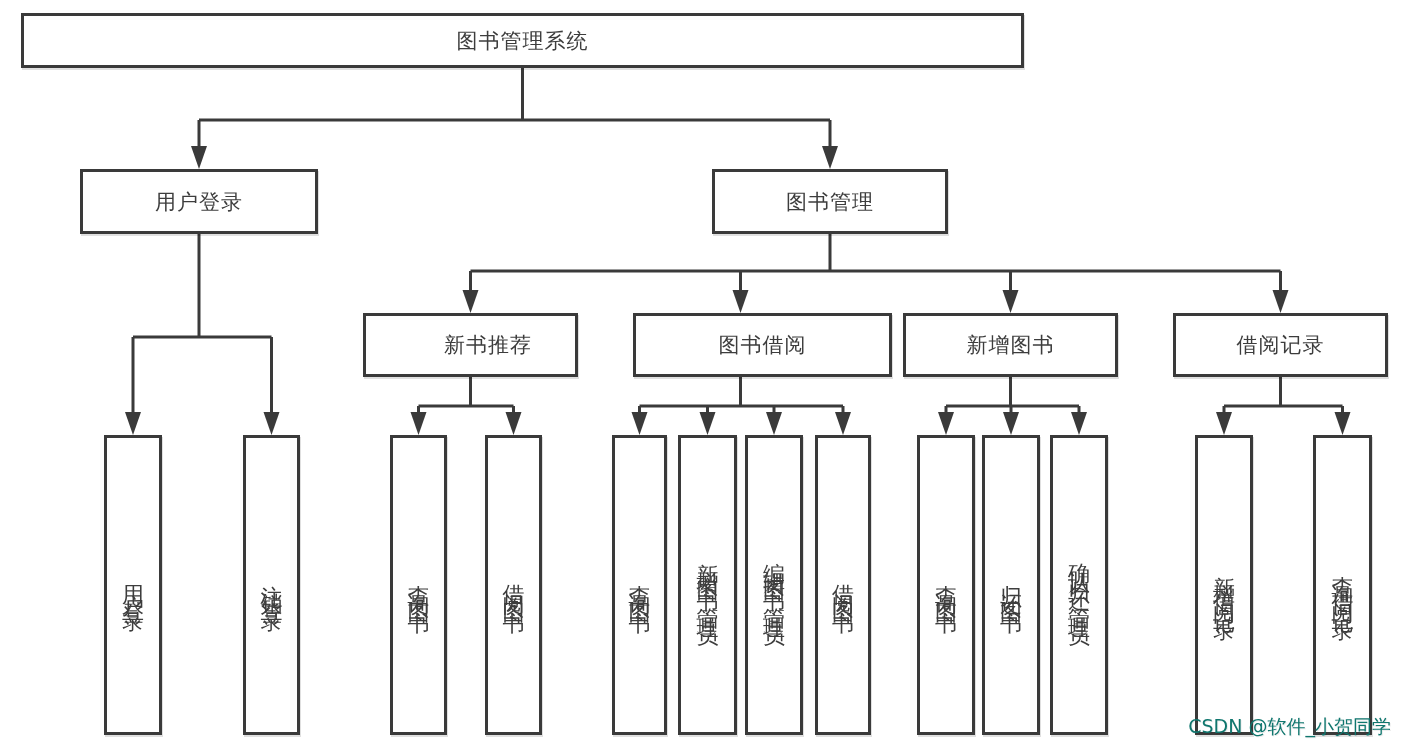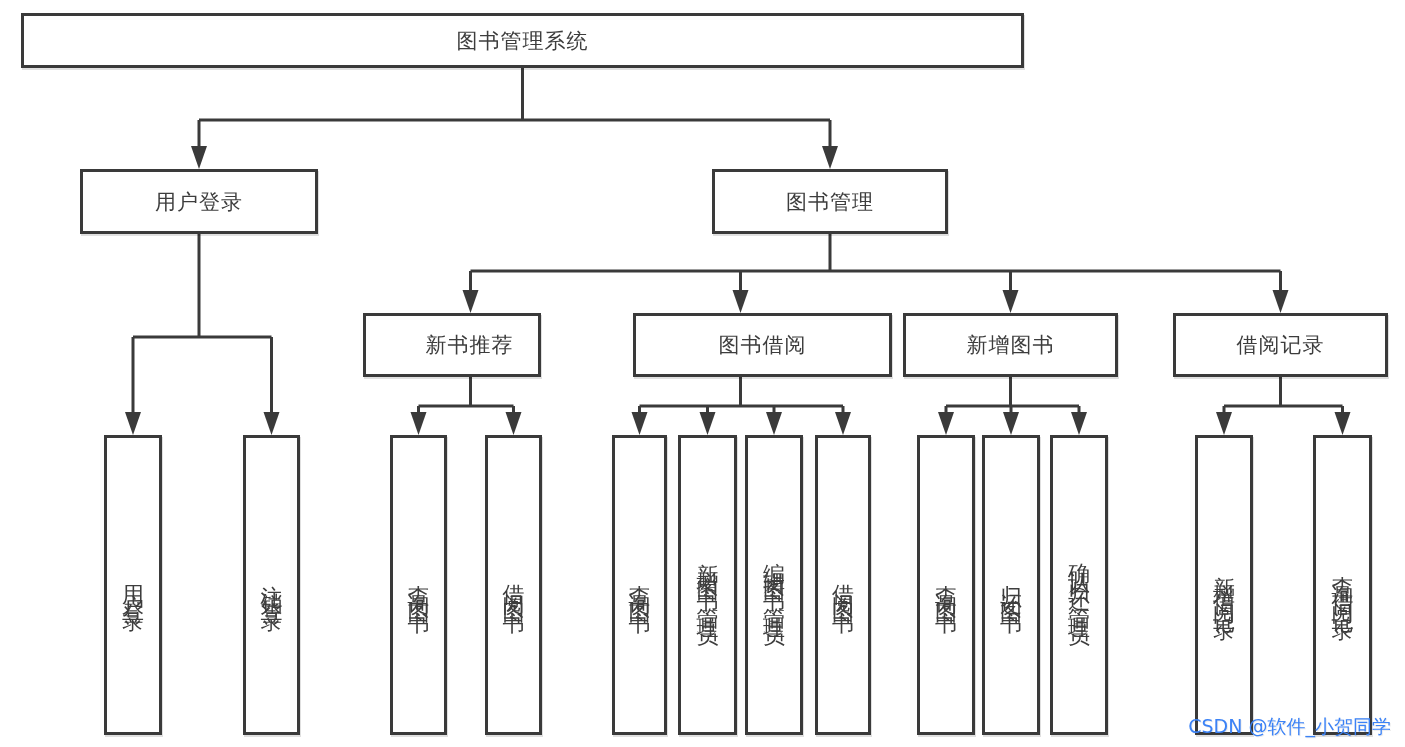--- a/index.html
+++ b/index.html
@@ -44,21 +44,21 @@
     writing-mode: vertical-rl;
     text-orientation: mixed;
     letter-spacing: 9px;
     line-height: 1;
   }
   .watermark {
     position: absolute;
     right: 14px;
     bottom: 7px;
     font-size: 19px;
-    color: #3b82f6;
+    color: #0f766e;
     text-shadow: 1px 1px 0 rgba(0,0,0,0.08);
     white-space: nowrap;
   }
 </style>
 </head>
 <body>
 
 <div class="canvas">
 
   <svg class="connectors" viewBox="0 0 1405 747" xmlns="http://www.w3.org/2000/svg">
@@ -99,21 +99,21 @@
       <polygon points="1216,412 1232,412 1224,435"></polygon>
       <polygon points="1334.5,412 1350.5,412 1342.5,435"></polygon>
     </g>
   </svg>
 
   <div class="node h" style="left:21px; top:13px; width:1003px; height:55px;">图书管理系统</div>
 
   <div class="node h" style="left:80px; top:169px; width:238px; height:65px;">用户登录</div>
   <div class="node h" style="left:712px; top:169px; width:236px; height:65px;">图书管理</div>
 
-  <div class="node h" style="left:363px; top:313px; width:178px; height:64px;padding-left:35px;">新书推荐</div>
+  <div class="node h" style="left:363px; top:313px; width:215px; height:64px;padding-left:35px;">新书推荐</div>
   <div class="node h" style="left:633px; top:313px; width:259px; height:64px;">图书借阅</div>
   <div class="node h" style="left:903px; top:313px; width:215px; height:64px;">新增图书</div>
   <div class="node h" style="left:1173px; top:313px; width:215px; height:64px;">借阅记录</div>
 
   <div class="node v" style="left:104px; top:435px; width:58px; height:300px;">用户登录</div>
   <div class="node v" style="left:243px; top:435px; width:57px; height:300px;">注销登录</div>
 
   <div class="node v" style="left:390px; top:435px; width:57px; height:300px;">查询图书</div>
   <div class="node v" style="left:485px; top:435px; width:57px; height:300px;">借阅图书</div>
 

